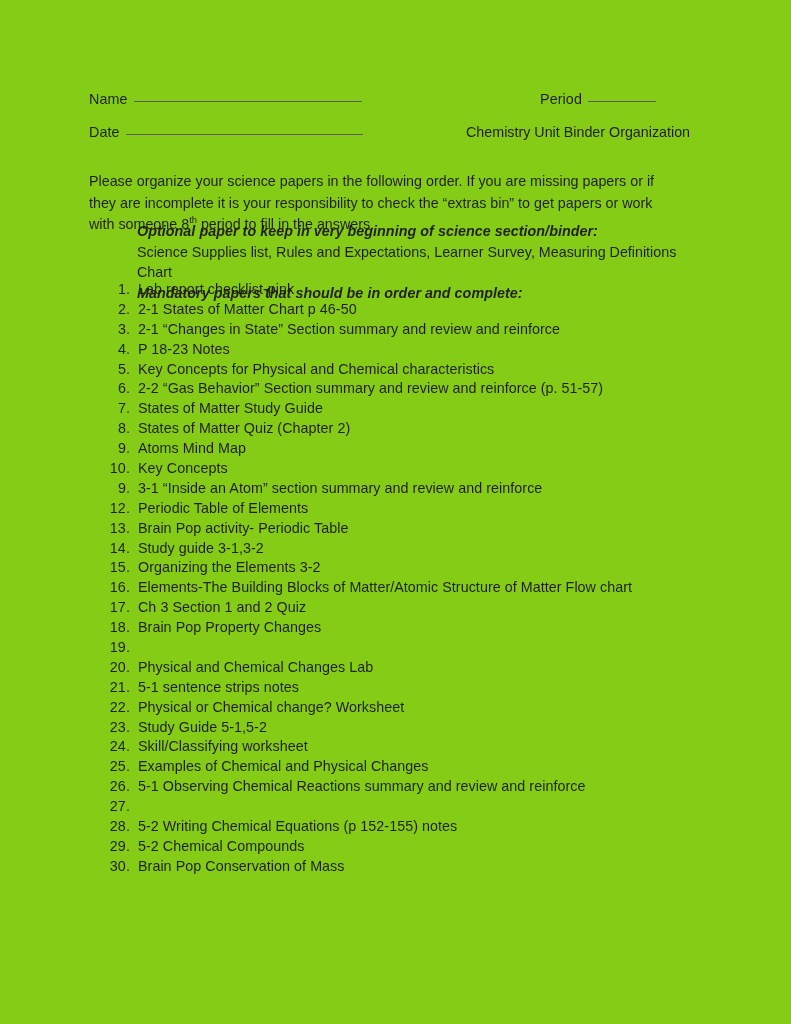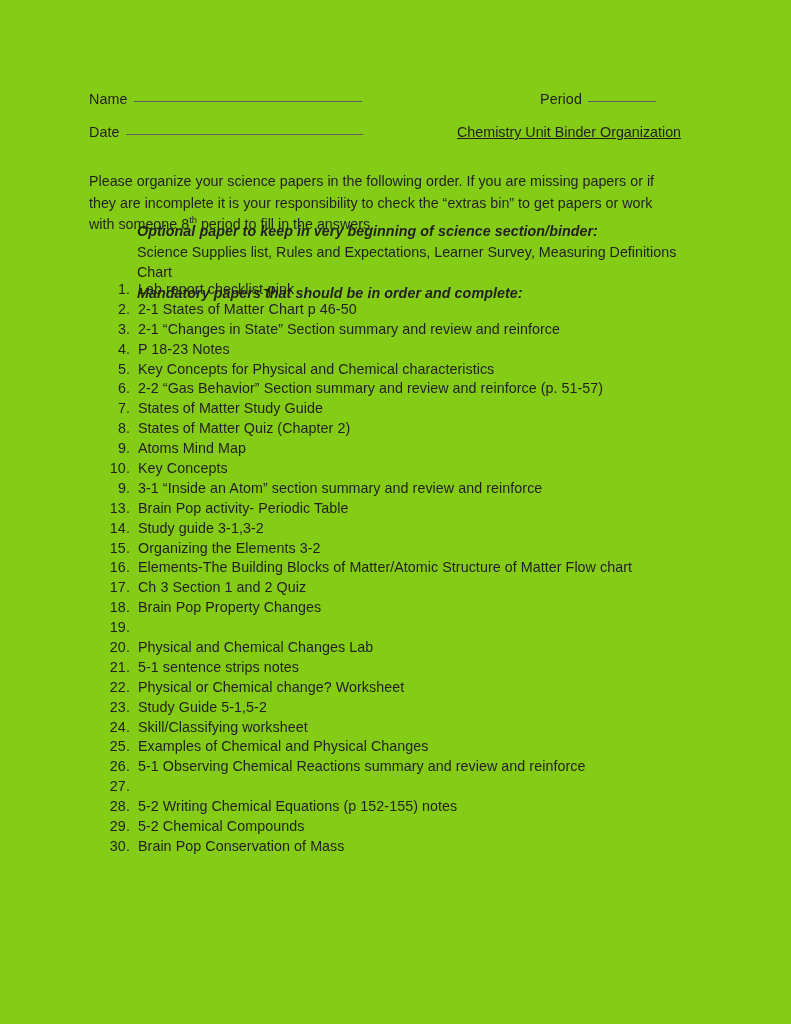--- a/index.html
+++ b/index.html
@@ -56,21 +56,21 @@
   .rule-name  { width: 228px; }
   .rule-date  { width: 237px; }
   .rule-period{ width: 68px; }
 
   .hdr-right {
     position: absolute;
     white-space: nowrap;
     font-size: 14.3px;
   }
   .hdr-right.period { left: 451px; top: 0px; display: flex; align-items: baseline; text-align: right; }
-  .hdr-right.title  { left: 368px; top: 33px; text-decoration: underline; }
+  .hdr-right.title  { left: 377px; top: 33px; }
 
   
   .intro {
     position: absolute;
     left: 89px;
     top: 157px;
     width: 588px;
     font-size: 14.3px;
     line-height: 21.3px;
     text-align: left;
@@ -198,20 +198,24 @@
       </div>
       <div class="list-item">
         <span class="li-num">10.</span>
         <span class="li-text">Key Concepts</span>
       </div>
       <div class="list-item">
         <span class="li-num">9.</span>
         <span class="li-text">3-1 “Inside an Atom”  section summary and review and reinforce</span>
       </div>
       <div class="list-item">
+        <span class="li-num">12.</span>
+        <span class="li-text">Periodic Table of Elements</span>
+      </div>
+      <div class="list-item">
         <span class="li-num">13.</span>
         <span class="li-text">Brain Pop activity- Periodic Table</span>
       </div>
       <div class="list-item">
         <span class="li-num">14.</span>
         <span class="li-text">Study guide 3-1,3-2</span>
       </div>
       <div class="list-item">
         <span class="li-num">15.</span>
         <span class="li-text">Organizing the Elements 3-2</span>

